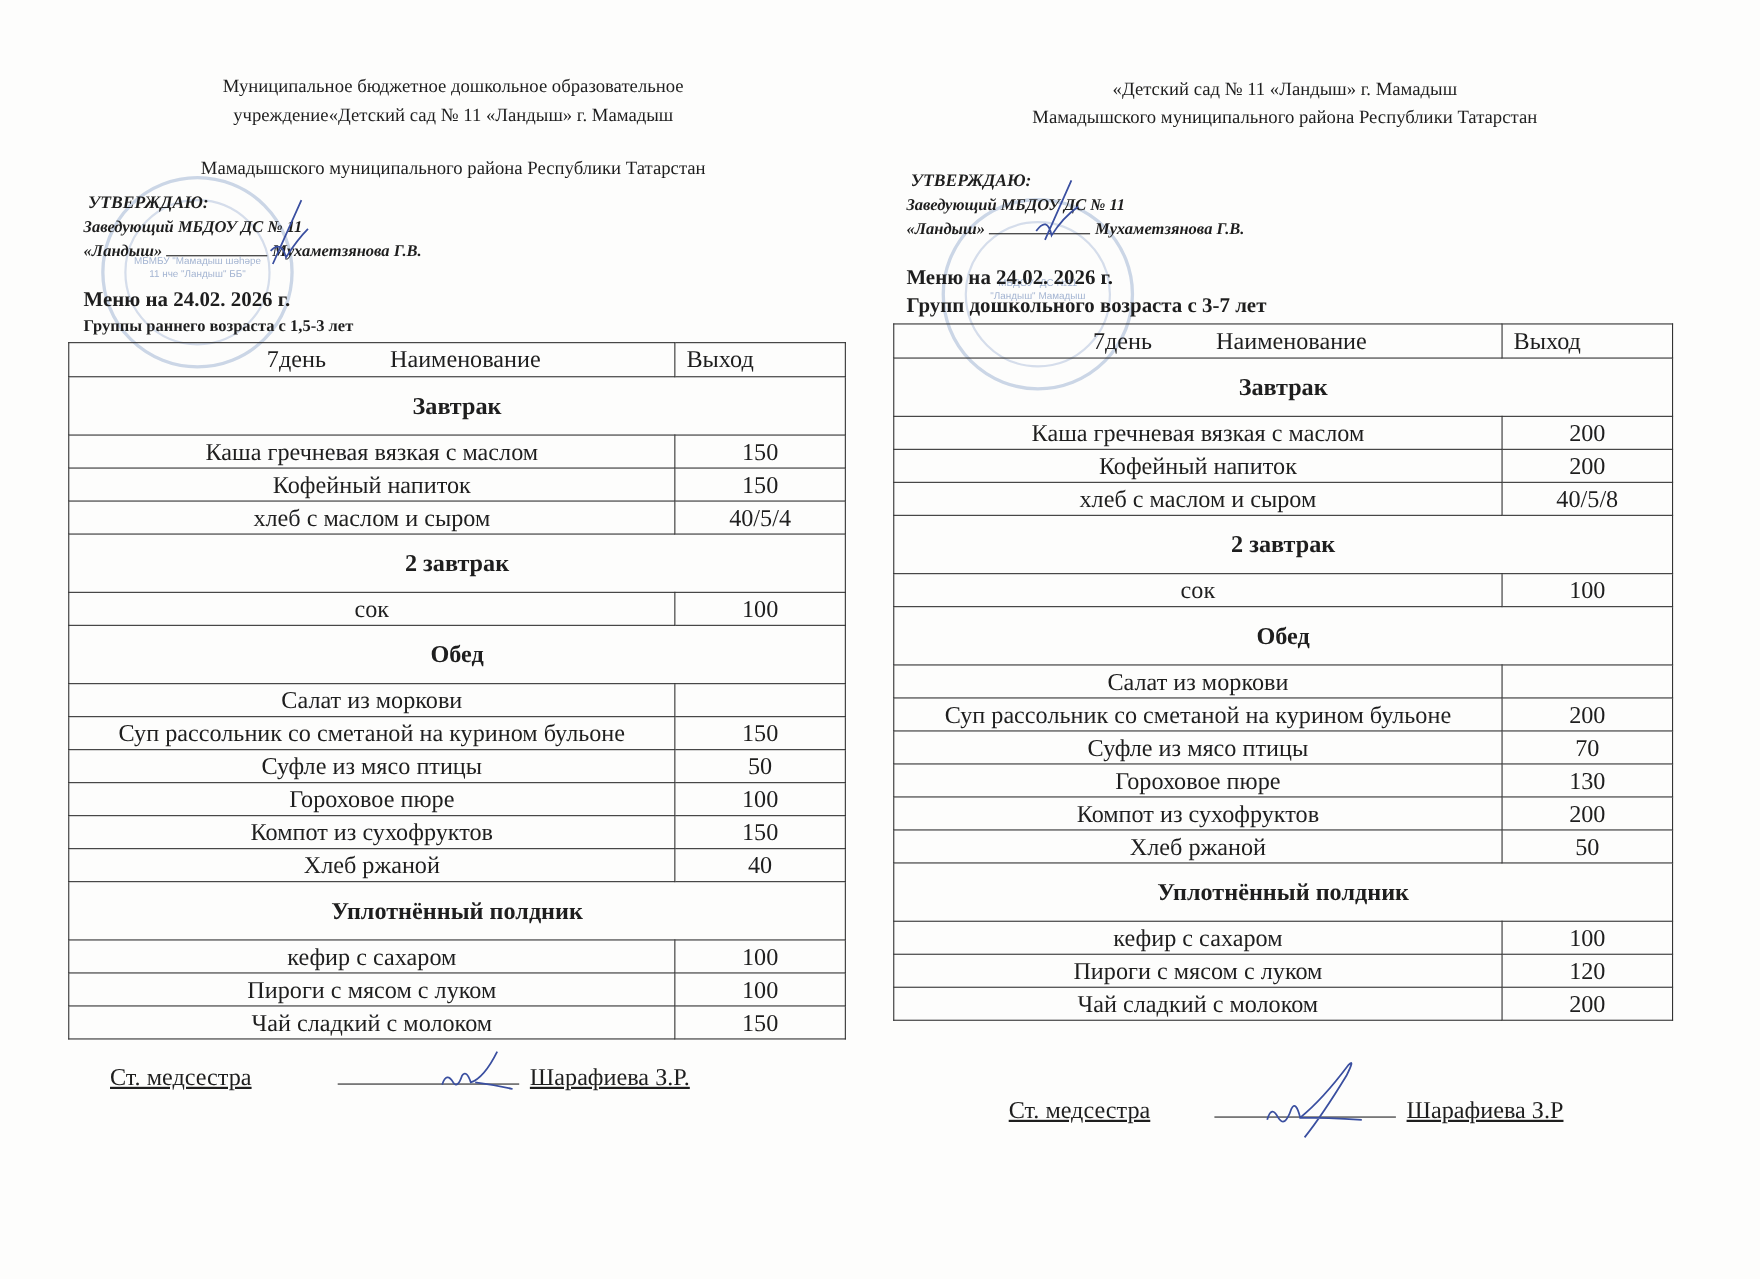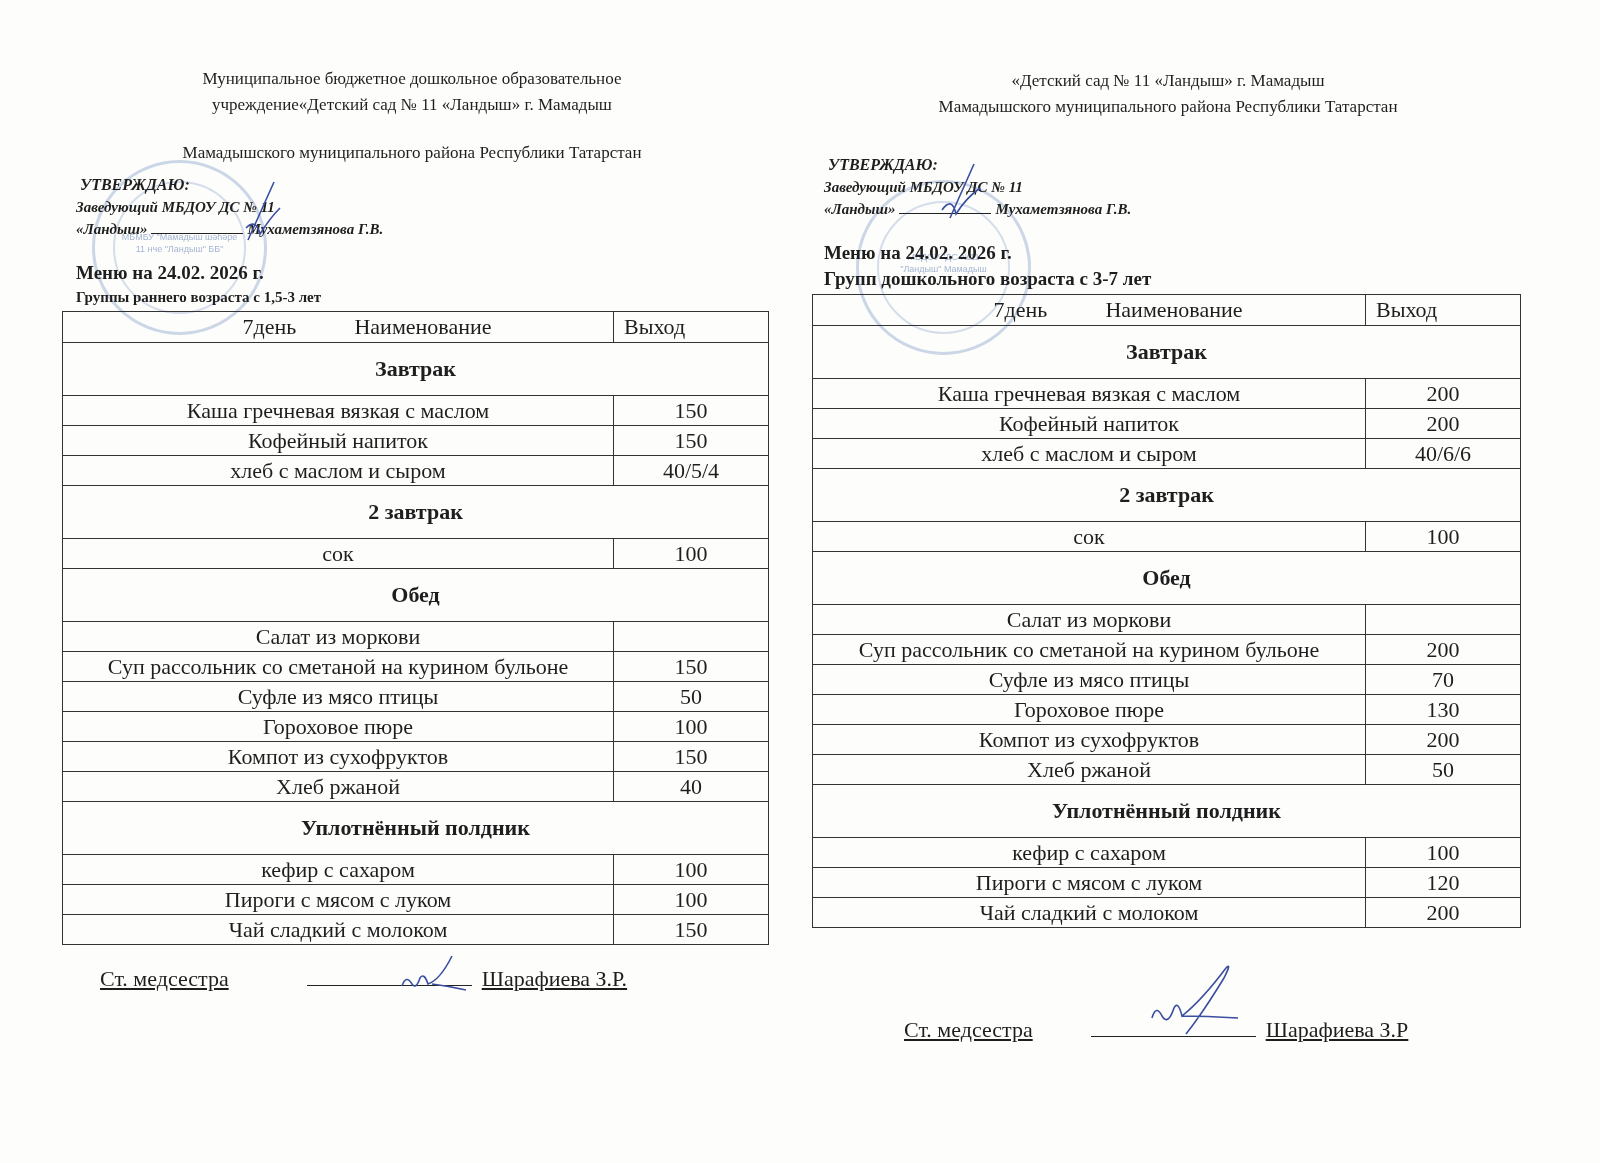--- a/index.html
+++ b/index.html
@@ -195,21 +195,21 @@
         <tr>
           <td>Каша гречневая вязкая с маслом</td>
           <td>200</td>
         </tr>
         <tr>
           <td>Кофейный напиток</td>
           <td>200</td>
         </tr>
         <tr>
           <td>хлеб с маслом и сыром</td>
-          <td>40/6/6</td>
+          <td>40/5/8</td>
         </tr>
         <tr>
           <td colspan="2" class="section">2 завтрак</td>
         </tr>
         <tr>
           <td>сок</td>
           <td>100</td>
         </tr>
         <tr>
           <td colspan="2" class="section">Обед</td>
@@ -249,19 +249,19 @@
           <td>Пироги с мясом с луком</td>
           <td>120</td>
         </tr>
         <tr>
           <td>Чай сладкий с молоком</td>
           <td>200</td>
         </tr>
       </tbody>
   </table>
 
-  <div class="footer" style="left:92px; top:996px;margin-top:21px;">
+  <div class="footer" style="left:105px; top:996px;">
     <span>Ст. медсестра</span><span class="line" style="margin-left:58px;"></span><span>Шарафиева З.Р</span>
   </div>
   <svg class="sig" style="left:330px; top:960px;" width="110" height="80" viewBox="0 0 110 80">
     <path d="M10 58 Q14 44 20 56 Q26 66 32 48 Q36 40 40 56 Q60 40 84 8 Q90 2 82 18 Q60 54 44 74 M40 56 Q64 56 96 58" stroke="#3a4fa0" stroke-width="1.6" fill="none"></path>
   </svg>
 </div>
 
 </body></html>

